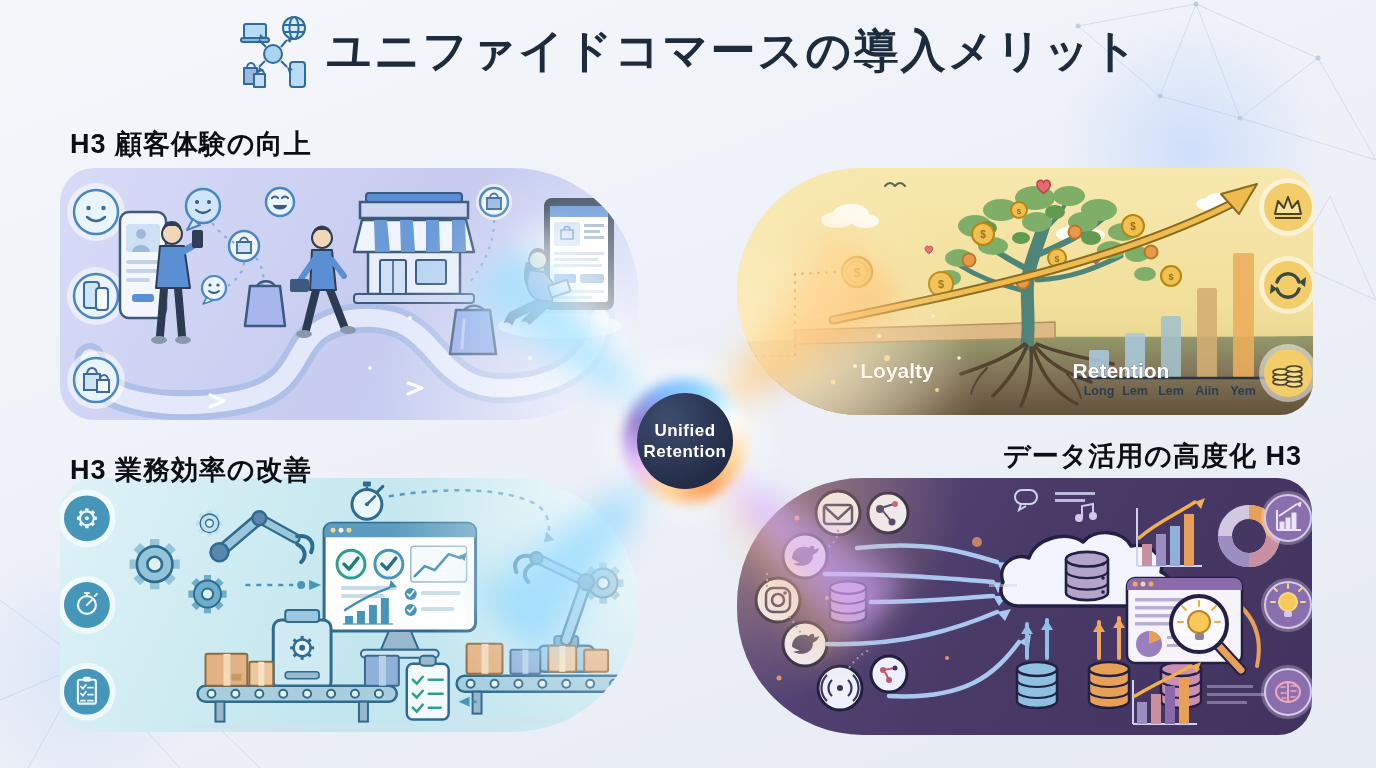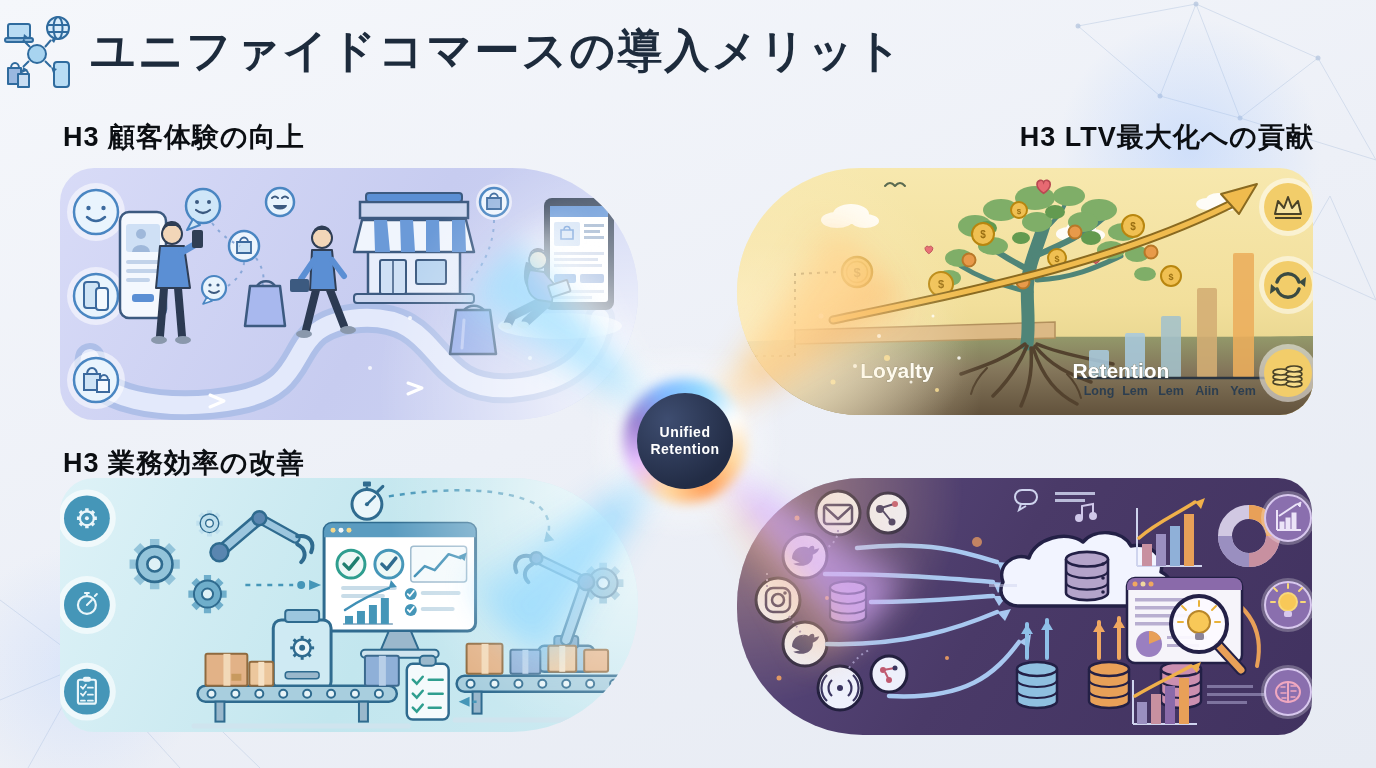--- a/index.html
+++ b/index.html
@@ -5,23 +5,23 @@
   body{margin:0;background:#e9edf4;font-family:"Liberation Sans",sans-serif}
   .stage{position:relative;width:1376px;height:768px;overflow:hidden;
     background:linear-gradient(160deg,#f5f7fb 0%,#edf0f7 50%,#e7ebf3 100%)}
   .mesh{position:absolute;inset:0;z-index:0}
   .bgglow{position:absolute;border-radius:50%;z-index:0;pointer-events:none}
   .bgglow.tr{left:1030px;top:10px;width:320px;height:280px;
     background:radial-gradient(circle,rgba(150,190,255,.35),rgba(150,190,255,0) 62%)}
   .bgglow.bl{left:-70px;top:540px;width:300px;height:260px;
     background:radial-gradient(circle,rgba(170,200,255,.28),rgba(170,200,255,0) 62%)}
   .title-row{position:absolute;top:14px;left:0;width:100%;display:flex;align-items:center;
-    gap:16px;z-index:6}
+    justify-content:center;gap:16px;z-index:6}
   .title{margin:0;font-size:45px;font-weight:800;color:#1d2b3c;letter-spacing:2px}
-  .qh{position:absolute;margin:1px;font-size:27px;font-weight:800;color:#0b0e12;letter-spacing:1px;z-index:6}
+  .qh{position:absolute;margin:8px;font-size:27px;font-weight:800;color:#0b0e12;letter-spacing:1px;z-index:6}
   .qh-tl{left:62px;top:118px}.qh-tr{right:61px;top:118px}
   .qh-bl{left:62px;top:444px}.qh-br{right:66px;top:430px}
   .panel{position:absolute;overflow:hidden;z-index:1}
   .panel>svg{position:absolute;left:0;top:0;width:100%;height:100%}
   .panel-tl{left:60px;top:168px;width:578px;height:252px;border-radius:34px 126px 126px 34px;
     background:linear-gradient(120deg,#d8dbf7 0%,#c7ccf0 55%,#ccd4f4 100%)}
   .panel-tl::after{content:"";position:absolute;inset:0;
     background:radial-gradient(circle at 100% 88%,rgba(255,255,255,.85),rgba(255,255,255,0) 42%)}
   .panel-tr{left:737px;top:168px;width:576px;height:247px;border-radius:126px 34px 34px 126px;
     background:linear-gradient(180deg,#f7e8ae 0%,#f2df9b 55%,#ead892 70%)}
@@ -44,21 +44,21 @@
       rgba(0,0,0,0) 240deg 298deg, rgba(160,225,255,.8) 308deg 318deg, rgba(255,255,255,.7) 322deg,
       rgba(0,0,0,0) 334deg 360deg)}
   .hub-halo{position:absolute;left:570px;top:326px;width:230px;height:230px;border-radius:50%;z-index:2;
     background:radial-gradient(circle,rgba(255,255,255,.95),rgba(255,255,255,0) 62%);pointer-events:none}
   .hub-glow{position:absolute;left:623px;top:379px;width:124px;height:124px;border-radius:50%;
     filter:blur(6px);z-index:3;
     background:conic-gradient(from 20deg,#8fd8ff,#ffffff,#ffd9a0,#ff9e58,#ffd9a0,#e8c0ff,#9a7fd0,#7fb8ff,#8fd8ff)}
   .hub{position:absolute;left:637px;top:393px;width:96px;height:96px;border-radius:50%;z-index:4;
     background:radial-gradient(circle at 32% 28%,#3e4d70,#222c45 72%);
     display:flex;flex-direction:column;align-items:center;justify-content:center;
-    color:#fff;font-weight:700;font-size:14px;line-height:1.25;letter-spacing:.5px}
+    color:#fff;font-weight:700;font-size:17px;line-height:1.25;letter-spacing:.5px}
   svg text{font-family:"Liberation Sans",sans-serif}
   .axl{font-size:12.5px;font-weight:bold;fill:#2c3e50}
   .soil{font-size:21px;font-weight:bold;fill:#ffffff;paint-order:stroke;stroke:#6a6a52;stroke-width:.7px}
   .coin-t{font-weight:bold;fill:#9a6f12}
 </style>
 </head>
 <body>
 
 <div class="stage">
 
@@ -103,22 +103,22 @@
         <path d="M23,26 l1,-6 5,4 z"></path>
           <path d="M51,26 l6,-3 -3,6 z"></path>
         <path d="M23,53 l-1,6 6,-3 z"></path>
           <path d="M51,53 l6,2 -4,4 z"></path>
       </g>
     </svg>
     <h1 class="title">ユニファイドコマースの導入メリット</h1>
   </header>
 
   <h2 class="qh qh-tl">H3 顧客体験の向上</h2>
-  <h2 class="qh qh-tr">H3 LTV最大化への貢献</h2>
   <h2 class="qh qh-bl">H3 業務効率の改善</h2>
+  <h2 class="qh qh-br">データ活用の高度化 H3</h2>
 
   <div class="panel panel-tl">
     <svg viewBox="0 0 578 252">
       <path d="M30,190 C22,232 110,246 178,232 C260,216 218,156 300,150 C386,145 366,226 452,220 C512,215 538,184 540,150" fill="none" stroke="#aebfe8" stroke-width="30" stroke-linecap="round"></path>
       <path d="M30,190 C22,232 110,246 178,232 C260,216 218,156 300,150 C386,145 366,226 452,220 C512,215 538,184 540,150" fill="none" stroke="#e3e9fb" stroke-width="18" stroke-linecap="round"></path>
       <g stroke="#ffffff" stroke-width="3" fill="none" stroke-linecap="round" stroke-linejoin="round">
         <path d="M150,227 l14,6 -14,6"></path>
           <path d="M348,215 l14,5 -14,6"></path>
       </g>
       <g>

